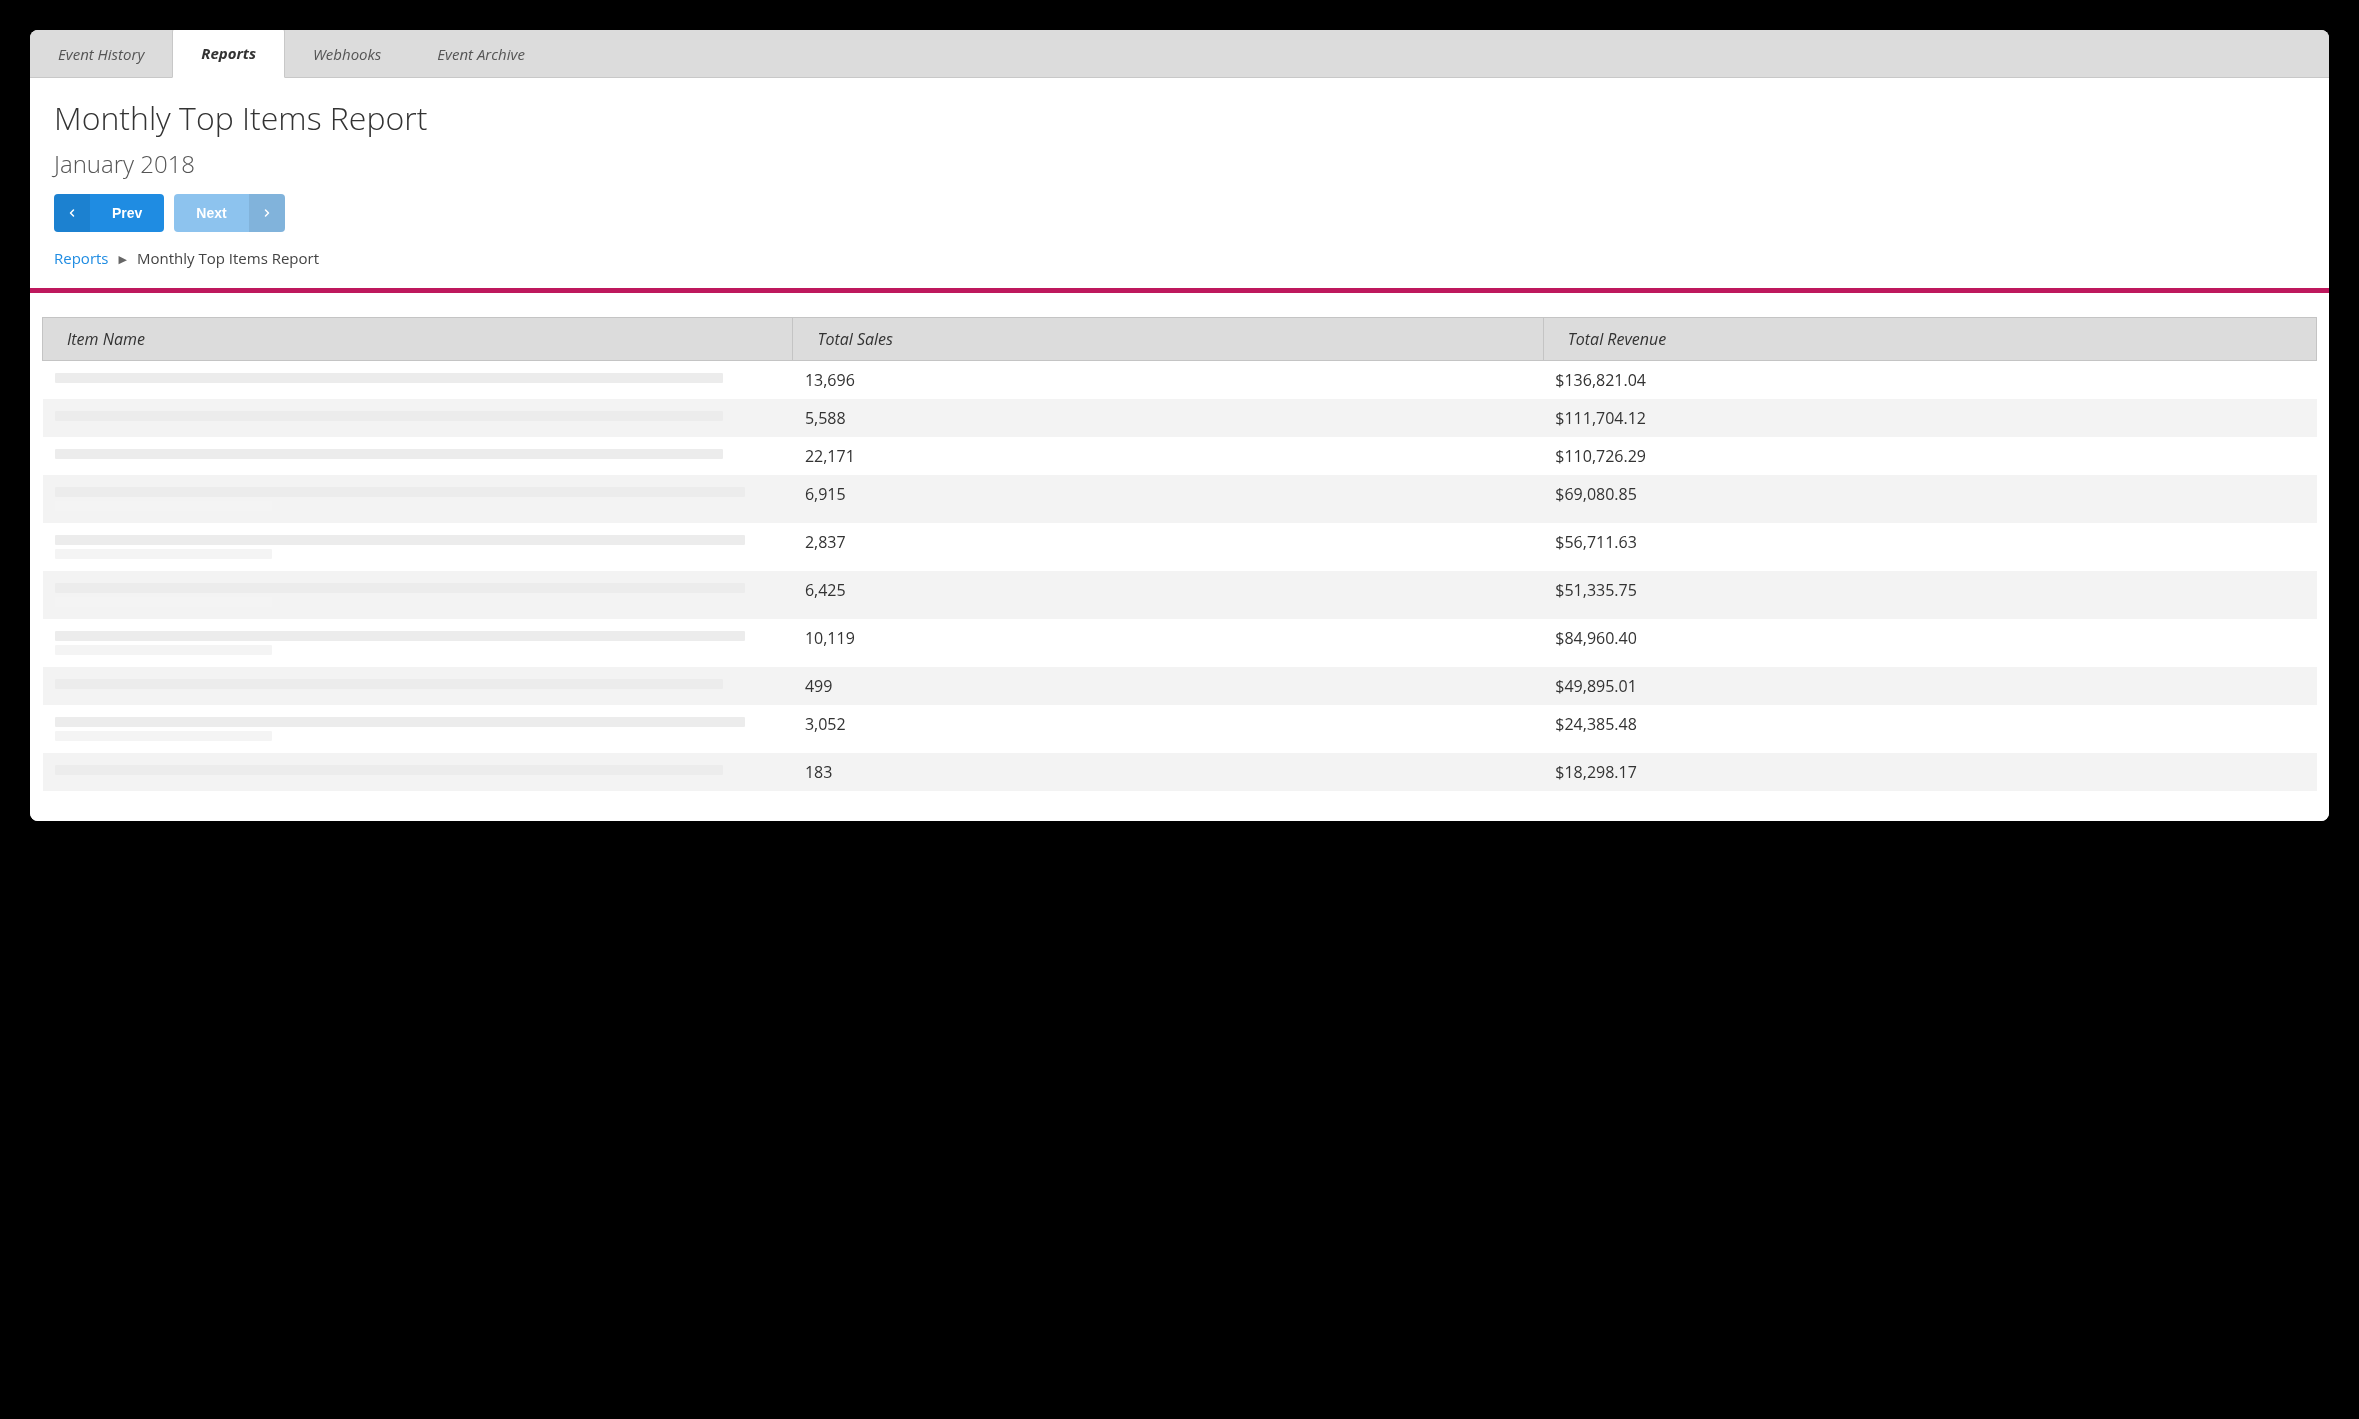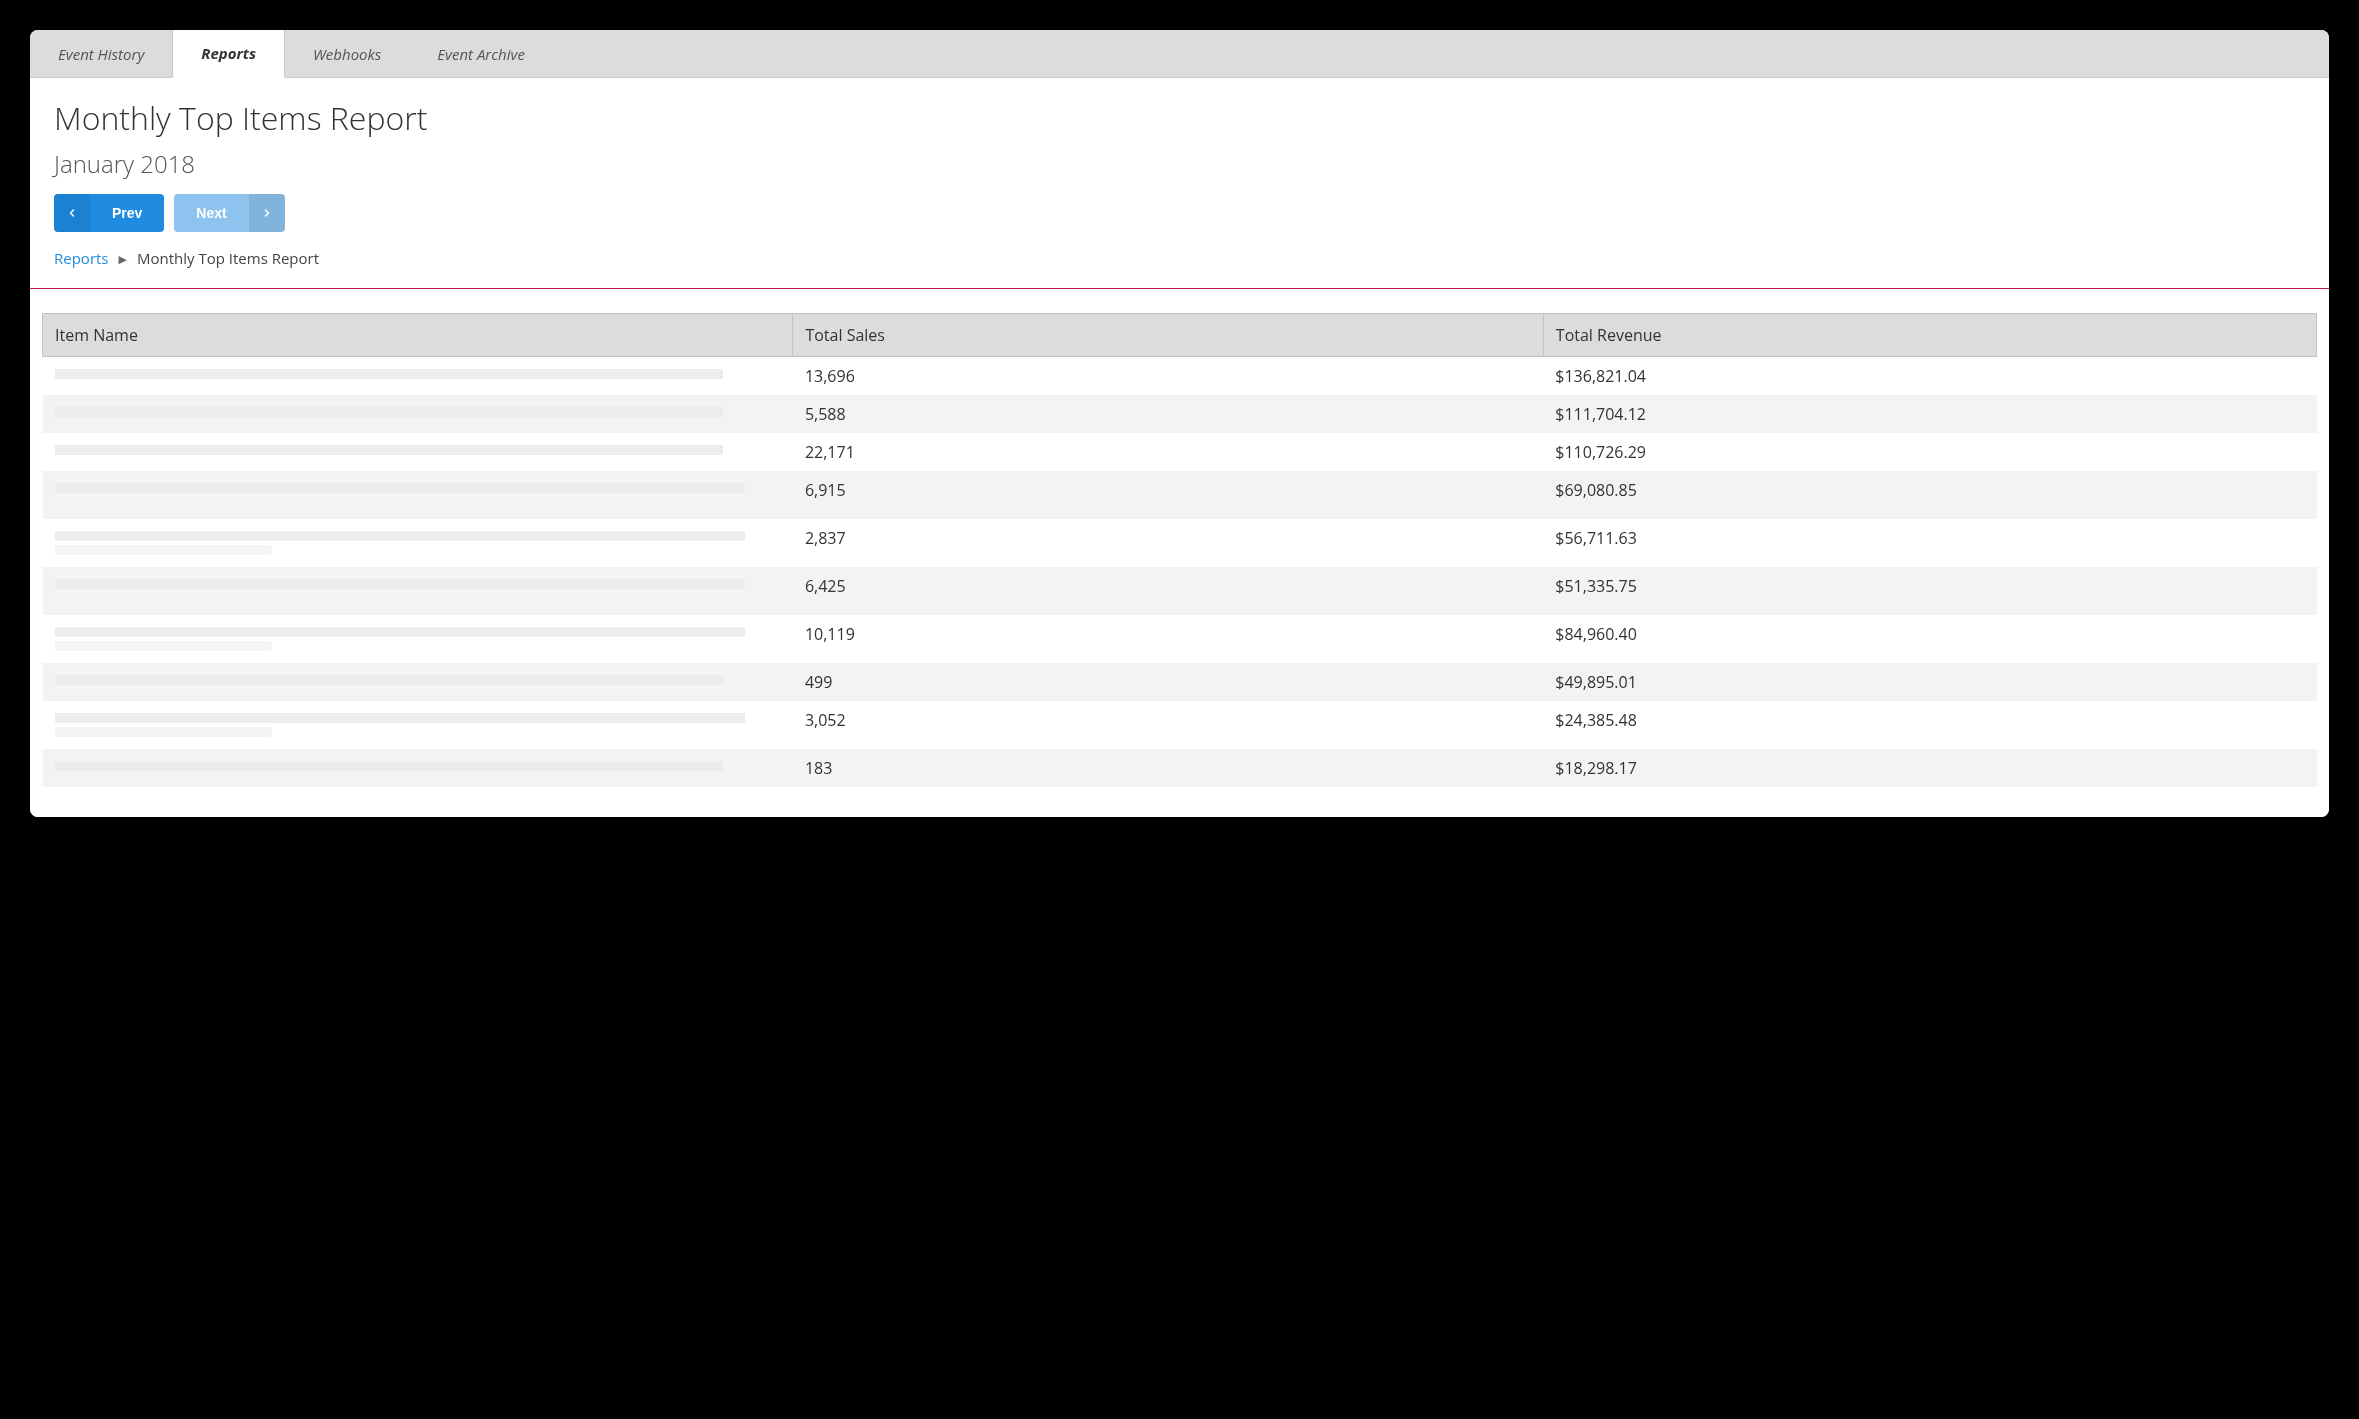--- a/index.html
+++ b/index.html
@@ -35,21 +35,21 @@
   background: #fff;
   border: 1px solid #c8c8c8;
   border-bottom: 1px solid #fff;
   border-top-left-radius: 4px;
   border-top-right-radius: 4px;
   font-weight: 700;
   color: #333;
 }
 .header-area {
   padding: 18px 24px 20px 24px;
-  border-bottom: 1px solid #be185d;
+  border-bottom: 5px solid #be185d;
 }
 .page-title {
   font-size: 32px;
   font-weight: 300;
   color: #333;
   margin-bottom: 8px;
 }
 .page-subtitle {
   font-size: 24px;
   font-weight: 300;
@@ -102,23 +102,24 @@
 }
 table {
   width: 100%;
   border-collapse: collapse;
   font-size: 16px;
 }
 thead th {
   background: #dcdcdc;
   border: 1px solid #c4c4c4;
   text-align: left;
-  padding: 10px 12px;
+  padding: 10px 24px;
   font-weight: 400;
   color: #333;
+  font-style: italic;
 }
 tbody td {
   padding: 8px 12px;
   color: #333;
   vertical-align: top;
 }
 tbody tr:nth-child(even) td { background: #f3f3f3; }
 tbody tr:nth-child(odd) td { background: #fff; }
 .col-name { width: 33%; }
 .col-sales { width: 33%; }

